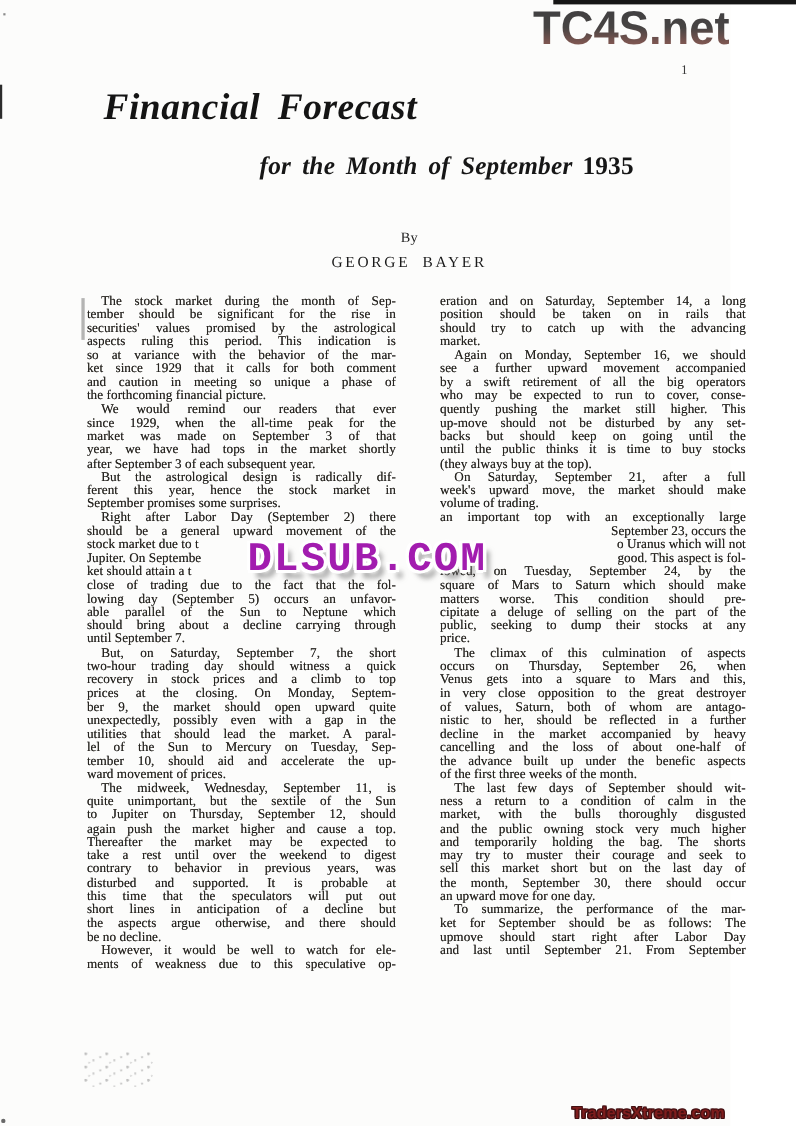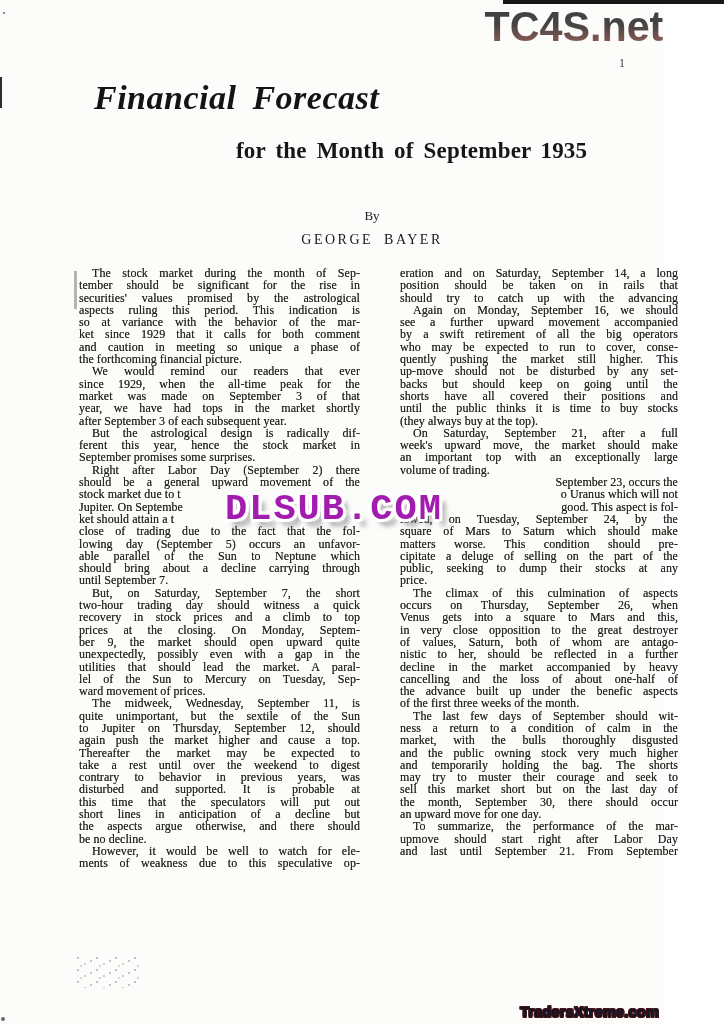--- a/index.html
+++ b/index.html
@@ -42,38 +42,38 @@
     text-shadow:
       -3px 0 0 #fff, 3px 0 0 #fff, 0 -3px 0 #fff, 0 3px 0 #fff,
       -2px -2px 0 #fff, 2px -2px 0 #fff, -2px 2px 0 #fff, 2px 2px 0 #fff,
       -3px -2px 0 #fff, 3px 2px 0 #fff, -2px 3px 0 #fff, 2px -3px 0 #fff,
       0 0 5px #fff,
       6px 7px 5px rgba(110,110,110,.6);
   }
   .traders {
     position:absolute; right:5px; top:1004px;
     font-family:"Liberation Sans", sans-serif; font-weight:bold;
-    font-size:14.5px; letter-spacing:.2px; color:#0f172a;
+    font-size:14.5px; letter-spacing:.2px; color:#7f1d1d;
     text-shadow:
       1px 0 0 #431113, -1px 0 0 #431113, 0 1px 0 #431113, 0 -1px 0 #431113,
       1px 1px 0 #431113, -1px -1px 0 #431113, 1px -1px 0 #431113, -1px 1px 0 #431113;
   }
   
   .pagenum { position:absolute; left:619px; top:56px; font-size:12px; color:#3a3a3a; }
   .title {
     position:absolute; left:94px; top:79px; margin:0;
     font-size:34px; font-weight:bold; font-style:italic;
     letter-spacing:.5px; word-spacing:7px; color:#141414;
   }
   .subtitle {
     position:absolute; left:236px; top:138px;
     font-size:23px; font-weight:bold; color:#161616;
     letter-spacing:.2px; word-spacing:4px; white-space:nowrap;
   }
-  .subtitle .sub-i { }
+  .subtitle .sub-i { font-style:italic; }
   .subtitle .sub-y { font-style:normal; margin-left:9px; }
   .byline { position:absolute; left:372px; top:208px; transform:translateX(-50%); font-size:13px; color:#1d1d1d; }
   .author { position:absolute; left:372px; top:232px; transform:translateX(-50%); font-size:14px; letter-spacing:2.5px; word-spacing:5px; color:#1a1a1a; white-space:nowrap; }
   
   .col { position:absolute; top:267px; font-size:12px; }
   .col-left  { left:79px;  width:281px; }
   .col-right { left:372px; width:278px;margin-left:28px; }
   .line {
     height:12.3px; line-height:12.3px;
     text-align:justify; text-align-last:justify;
@@ -132,54 +132,55 @@
       <div class="line">should bring about a decline carrying through</div>
       <div class="line end">until September 7.</div>
       <div class="line ind">But, on Saturday, September 7, the short</div>
       <div class="line">two-hour trading day should witness a quick</div>
       <div class="line">recovery in stock prices and a climb to top</div>
       <div class="line">prices at the closing. On Monday, Septem-</div>
       <div class="line">ber 9, the market should open upward quite</div>
       <div class="line">unexpectedly, possibly even with a gap in the</div>
       <div class="line">utilities that should lead the market. A paral-</div>
       <div class="line">lel of the Sun to Mercury on Tuesday, Sep-</div>
+      <div class="line">tember 10, should aid and accelerate the up-</div>
       <div class="line end">ward movement of prices.</div>
       <div class="line ind">The midweek, Wednesday, September 11, is</div>
       <div class="line">quite unimportant, but the sextile of the Sun</div>
       <div class="line">to Jupiter on Thursday, September 12, should</div>
       <div class="line">again push the market higher and cause a top.</div>
       <div class="line">Thereafter the market may be expected to</div>
       <div class="line">take a rest until over the weekend to digest</div>
       <div class="line">contrary to behavior in previous years, was</div>
       <div class="line">disturbed and supported. It is probable at</div>
       <div class="line">this time that the speculators will put out</div>
       <div class="line">short lines in anticipation of a decline but</div>
       <div class="line">the aspects argue otherwise, and there should</div>
       <div class="line end">be no decline.</div>
       <div class="line ind">However, it would be well to watch for ele-</div>
       <div class="line">ments of weakness due to this speculative op-</div>
     </div>
   <div class="col col-right">
       <div class="line">eration and on Saturday, September 14, a long</div>
       <div class="line">position should be taken on in rails that</div>
       <div class="line">should try to catch up with the advancing</div>
+      <div class="line end">market.</div>
       <div class="line ind">Again on Monday, September 16, we should</div>
       <div class="line">see a further upward movement accompanied</div>
       <div class="line">by a swift retirement of all the big operators</div>
       <div class="line">who may be expected to run to cover, conse-</div>
       <div class="line">quently pushing the market still higher. This</div>
       <div class="line">up-move should not be disturbed by any set-</div>
       <div class="line">backs but should keep on going until the</div>
-      <div class="line">shorts have all covered their positions and</div>
       <div class="line">until the public thinks it is time to buy stocks</div>
       <div class="line end">(they always buy at the top).</div>
       <div class="line ind">On Saturday, September 21, after a full</div>
       <div class="line">week's upward move, the market should make</div>
+      <div class="line end">volume of trading.</div>
       <div class="line">an important top with an exceptionally large</div>
-      <div class="line end">volume of trading.</div>
       <div class="line ral">September 23, occurs the</div>
       <div class="line ral">o Uranus which will not</div>
       <div class="line ral">good. This aspect is fol-</div>
       <div class="line">lowed, on Tuesday, September 24, by the</div>
       <div class="line">square of Mars to Saturn which should make</div>
       <div class="line">matters worse. This condition should pre-</div>
       <div class="line">cipitate a deluge of selling on the part of the</div>
       <div class="line">public, seeking to dump their stocks at any</div>
       <div class="line end">price.</div>
       <div class="line ind">The climax of this culmination of aspects</div>
@@ -195,20 +196,21 @@
       <div class="line ind">The last few days of September should wit-</div>
       <div class="line">ness a return to a condition of calm in the</div>
       <div class="line">market, with the bulls thoroughly disgusted</div>
       <div class="line">and the public owning stock very much higher</div>
       <div class="line">and temporarily holding the bag. The shorts</div>
       <div class="line">may try to muster their courage and seek to</div>
       <div class="line">sell this market short but on the last day of</div>
       <div class="line">the month, September 30, there should occur</div>
       <div class="line end">an upward move for one day.</div>
       <div class="line ind">To summarize, the performance of the mar-</div>
+      <div class="line">ket for September should be as follows: The</div>
       <div class="line">upmove should start right after Labor Day</div>
       <div class="line">and last until September 21. From September</div>
     </div>
 
   <div class="dlsub">DLSUB.COM</div>
 
   <div class="speckles"></div>
   <div class="corner-dot"></div>
   <div class="traders">TradersXtreme.com</div>
 

